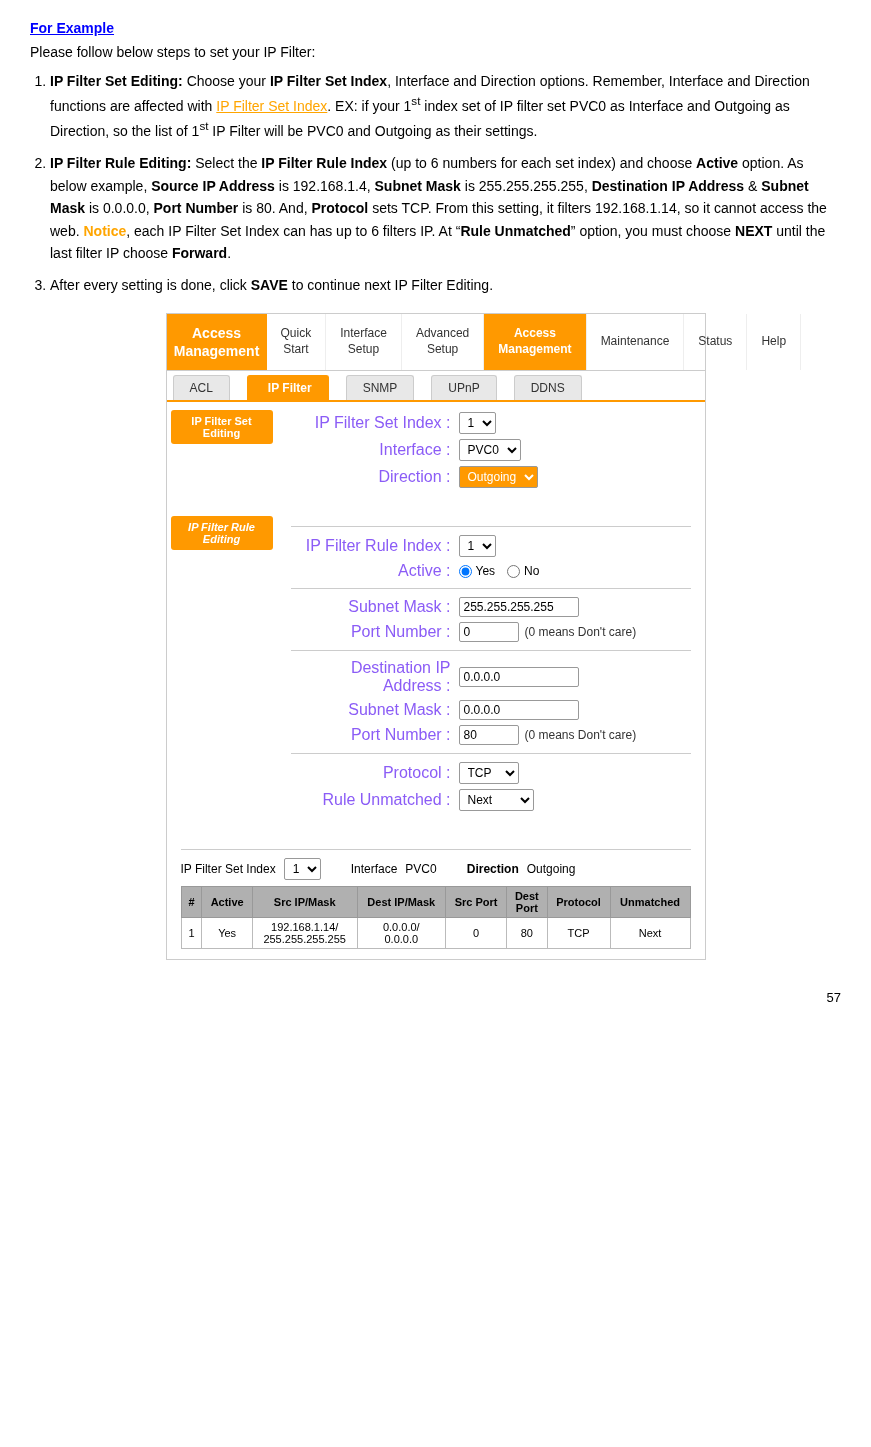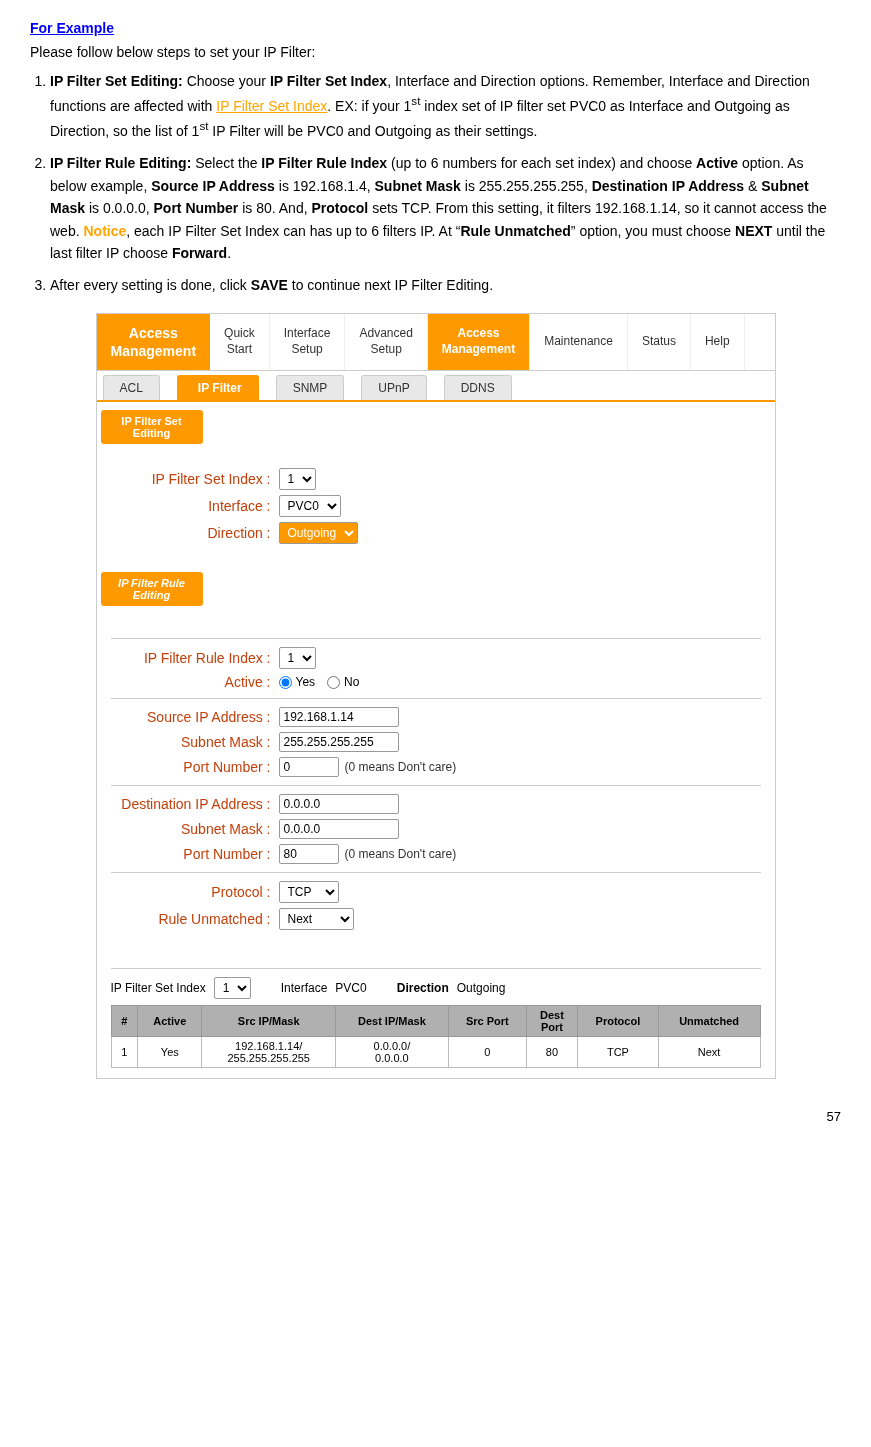--- a/index.html
+++ b/index.html
@@ -8,43 +8,43 @@
     .for-example-title { color: #00f; font-weight: bold; text-decoration: underline; margin-bottom: 8px; font-size: 14px; }
     .intro-text { margin-bottom: 10px; font-size: 14px; }
     ol { margin-left: 20px; }
     ol li { margin-bottom: 10px; font-size: 14px; line-height: 1.6; }
     .bold { font-weight: bold; }
     .orange-link { color: orange; text-decoration: underline; }
     .orange-text { color: orange; }
     .underline { text-decoration: underline; }
 
     
-    .router-ui { border: 1px solid #ccc; margin: 16px 0; background: #fff; width: 680px; margin-left: auto; margin-right: auto; }
+    .router-ui { border: 1px solid #ccc; margin: 16px 0; background: #fff; width: 540px; margin-left: auto; margin-right: auto; }
 
     
     .top-nav { display: flex; align-items: stretch; background: #fff; border-bottom: 1px solid #ccc; }
     .top-nav-brand { background: #f90; color: #fff; font-weight: bold; font-size: 14px; padding: 10px 14px; min-width: 100px; display: flex; align-items: center; justify-content: center; text-align: center; line-height: 1.3; }
     .top-nav-items { display: flex; flex: 1; }
     .top-nav-item { padding: 8px 14px; font-size: 12px; text-align: center; cursor: pointer; color: #333; border-right: 1px solid #eee; display: flex; align-items: center; justify-content: center; line-height: 1.3; }
     .top-nav-item.active { background: #f90; color: #fff; font-weight: bold; }
 
     
     .sub-nav { display: flex; background: #fff; border-bottom: 2px solid #f90; padding: 4px 6px 0 6px; gap: 17px; }
     .sub-nav-tab { padding: 5px 16px; font-size: 12px; cursor: pointer; border: 1px solid #ccc; border-bottom: none; background: #e8e8e8; color: #333; border-radius: 3px 3px 0 0; }
     .sub-nav-tab.active { background: #f90; color: #fff; border-color: #f90; font-weight: bold; padding-left: 20px; }
 
     
-    .router-body { display: flex; flex-direction: column; }
+    .router-body { display: flex; }
     .router-sidebar { width: 110px; min-width: 110px; background: #fff; padding: 8px 4px; }
     .sidebar-label { background: #f90; color: #fff; font-size: 11px; font-weight: bold; padding: 5px 7px; margin-bottom: 6px; border-radius: 3px; text-align: center; }
     .router-content { flex: 1; padding: 10px 14px; font-size: 12px; }
 
     .form-section { margin-bottom: 10px; }
     .form-row { display: flex; align-items: center; margin-bottom: 5px; }
-    .form-label { text-align: right; width: 160px; min-width: 160px; margin-right: 8px; font-size: 14px; color: #c2410c; }
+    .form-label { text-align: right; width: 160px; min-width: 160px; margin-right: 8px; font-size: 16px; color: #8b5cf6; }
     .form-control { border: 1px solid #999; padding: 2px 4px; font-size: 12px; border-radius: 2px; }
     select.form-control { background: #fff; }
     .form-divider { border: none; border-top: 1px solid #ccc; margin: 8px 0; }
 
     .radio-group { display: flex; gap: 12px; align-items: center; }
     .radio-group label { font-size: 12px; display: flex; align-items: center; gap: 4px; }
 
     .dont-care-note { font-size: 12px; color: #333; margin-left: 6px; }
     .listing-table { width: 100%; border-collapse: collapse; font-size: 11px; }
     .listing-table th { background: #d0d0d0; border: 1px solid #999; padding: 3px 6px; text-align: center; font-size: 11px; }
@@ -166,24 +166,20 @@
             </label>
             <label>
               <input type="radio" name="active" style="">
               <span>No</span>
             </label>
           </div>
         </div>
 
         <hr class="form-divider">
 
-        <div class="form-row">
-          <span class="form-label">Source IP Address :</span>
-          <input type="text" class="form-control" style="width: 120px;" value="192.168.1.14">
-        </div>
         <div class="form-row">
           <span class="form-label">Subnet Mask :</span>
           <input type="text" class="form-control" style="width: 120px;" value="255.255.255.255">
         </div>
         <div class="form-row">
           <span class="form-label">Port Number :</span>
           <input type="text" class="form-control" style="width: 60px;" value="0">
           <span class="dont-care-note">(0 means Don't care)</span>
         </div>
 

